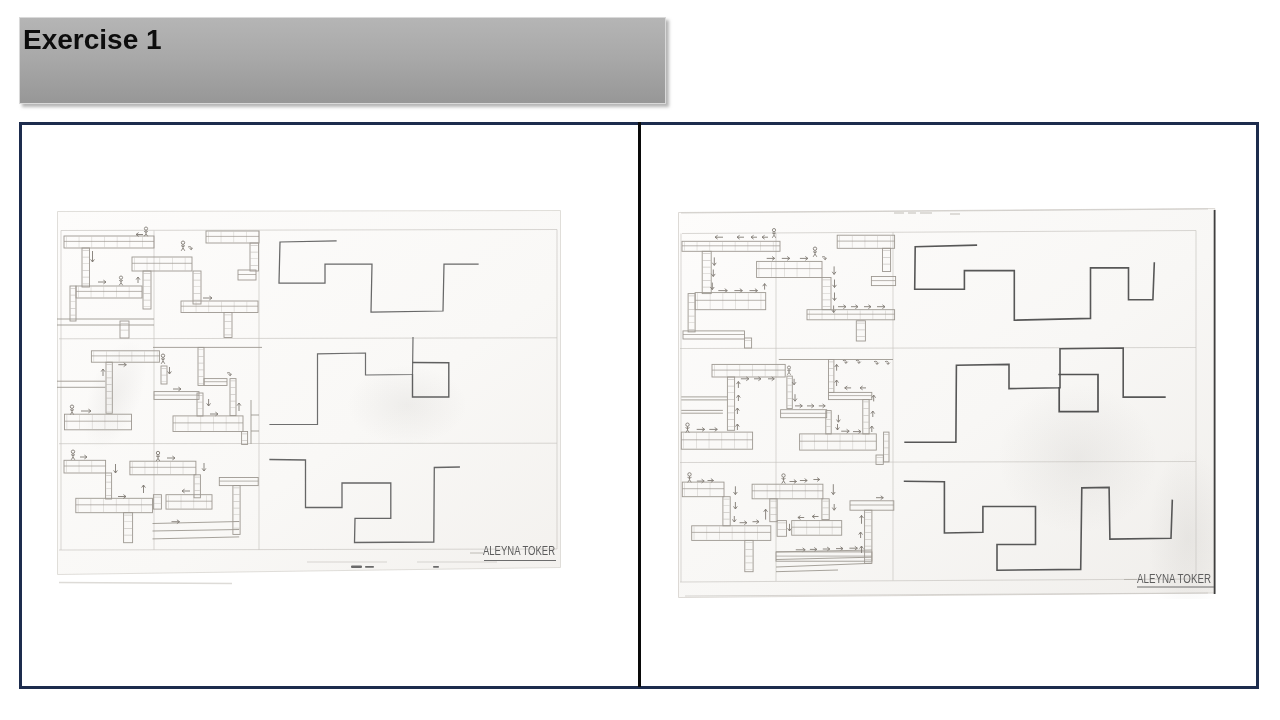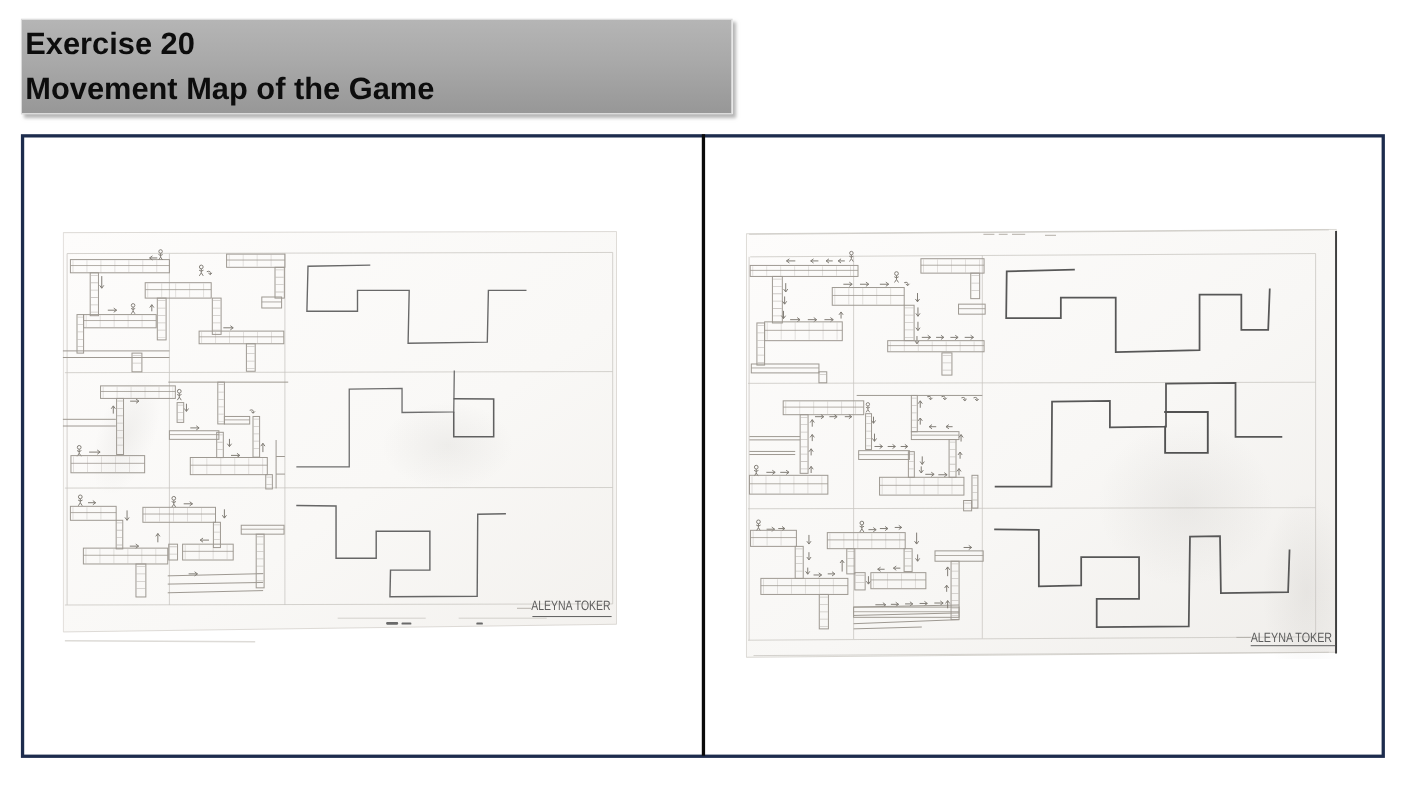--- a/index.html
+++ b/index.html
@@ -6,23 +6,22 @@
                font-family:"Liberation Sans", sans-serif; overflow:hidden; }
   .abs { position:absolute; }
 </style>
 </head>
 <body>
 
 <div class="abs" style="left:19px; top:17px; width:645px; height:85px;
      background:linear-gradient(180deg,#b5b5b5 0%,#a9a9a9 45%,#979797 100%);
      border:1px solid #d9d9d9; box-shadow:3px 3px 3px rgba(120,120,120,0.55);">
 
-  <div class="abs" style="left:3px; top:6px; font-size:28px; font-weight:bold; color:#0d0d0d;">Exercise 20</div>
-
-  <div class="abs" style="left:3px; top:46.5px; font-size:28px; font-weight:bold; color:#0d0d0d;">Movement Map of the Game</div>
+  <div class="abs" style="left:3px; top:6px; font-size:28px; font-weight:bold; color:#0d0d0d;">Exercise 1</div>
+
 </div>
 
 <div class="abs" style="left:19px; top:121.5px; width:1240px; height:567px;
      border:3.5px solid #1d2c4d; box-sizing:border-box; background:#ffffff;"></div>
 
 <div class="abs" style="left:637.5px; top:122px; width:3.6px; height:565px; background:#0a0a0a;"></div>
 
 <svg class="abs" style="left:57px; top:210px;" width="504" height="378" viewBox="0 0 504 378">
 <defs>
   <linearGradient id="paperL" x1="0" y1="0" x2="1" y2="1">

